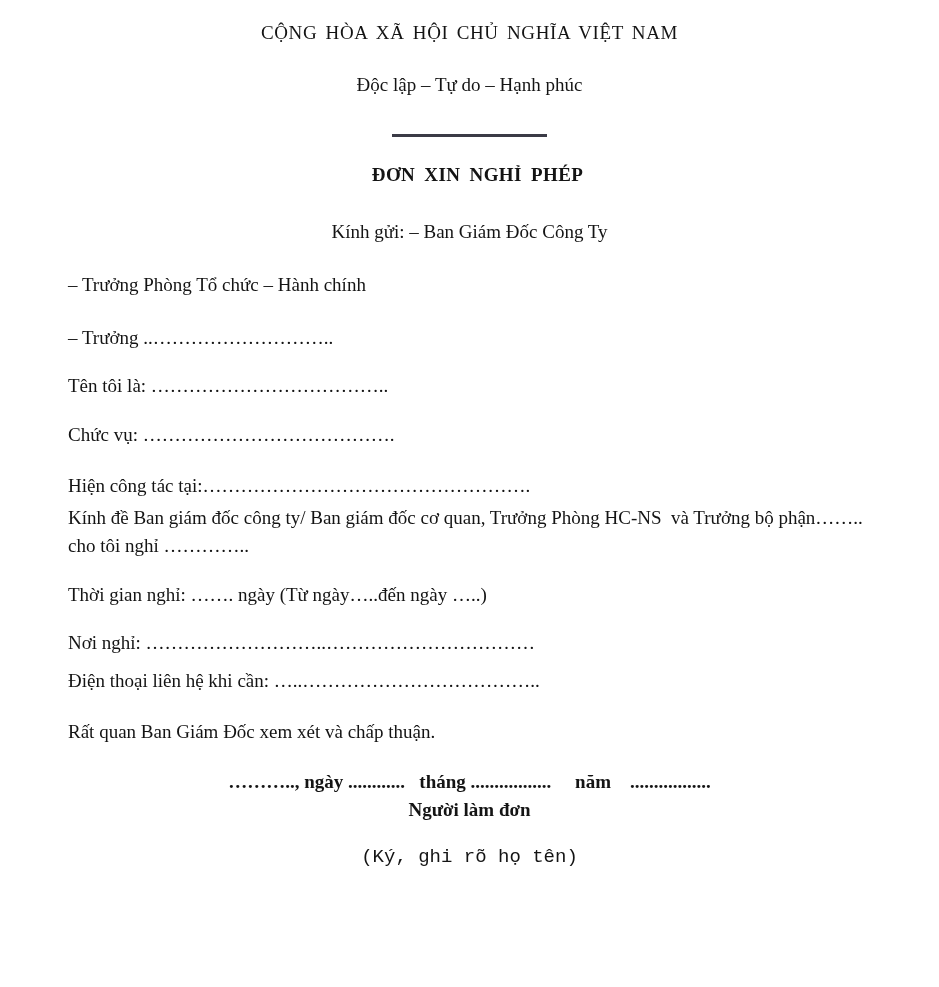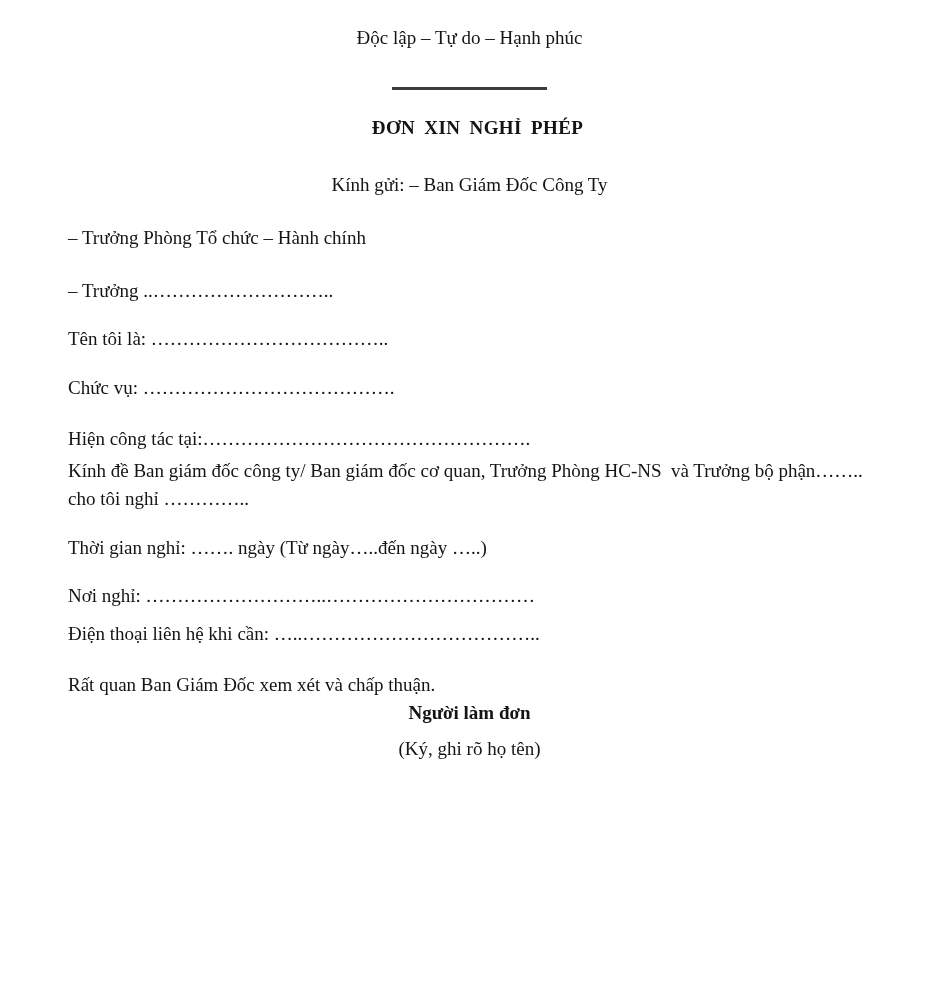--- a/index.html
+++ b/index.html
@@ -46,20 +46,21 @@
     border: none;
     border-top: 3px solid #3b3b46;
     margin: 35px auto 0 auto;
   }
 </style>
 </head>
 <body>
 
 <div class="page">
 
+  <p class="line centered header-line1">CỘNG HÒA XÃ HỘI CHỦ NGHĨA VIỆT NAM</p>
 
   <p class="line centered" style="margin-top:24px;">Độc lập – Tự do – Hạnh phúc</p>
 
   <hr class="rule">
 
   <p class="line centered bold doc-title" style="margin-top:24px;padding-left:16px;">ĐƠN XIN NGHỈ PHÉP</p>
 
   <p class="line centered" style="margin-top:29px;">Kính gửi: – Ban Giám Đốc Công Ty</p>
 
   <p class="line" style="margin-top:25px;">– Trưởng Phòng Tổ chức – Hành chính</p>
@@ -76,18 +77,19 @@
 
   <p class="line" style="margin-top:21px;">Thời gian nghỉ: ……. ngày (Từ ngày…..đến ngày …..)</p>
 
   <p class="line" style="margin-top:20px;">Nơi nghỉ: ………………………..……………………………</p>
 
   <p class="line" style="margin-top:10px;">Điện thoại liên hệ khi cần: …..………………………………..</p>
 
   <p class="line" style="margin-top:23px;">Rất quan Ban Giám Đốc xem xét và chấp thuận.</p>
 
 
+  <p class="line centered bold" style="margin-top:22px;">……….., ngày ............   tháng .................     năm    .................</p>
 
   <p class="line centered bold" style="">Người làm đơn</p>
 
-  <p class="line centered" style="margin-top:8px;">(Ký, ghi rõ họ tên)</p>
+  <p class="line centered" style="margin-top:19px;font-family:Liberation Mono, monospace;">(Ký, ghi rõ họ tên)</p>
 
 </div>
 
 </body></html>

